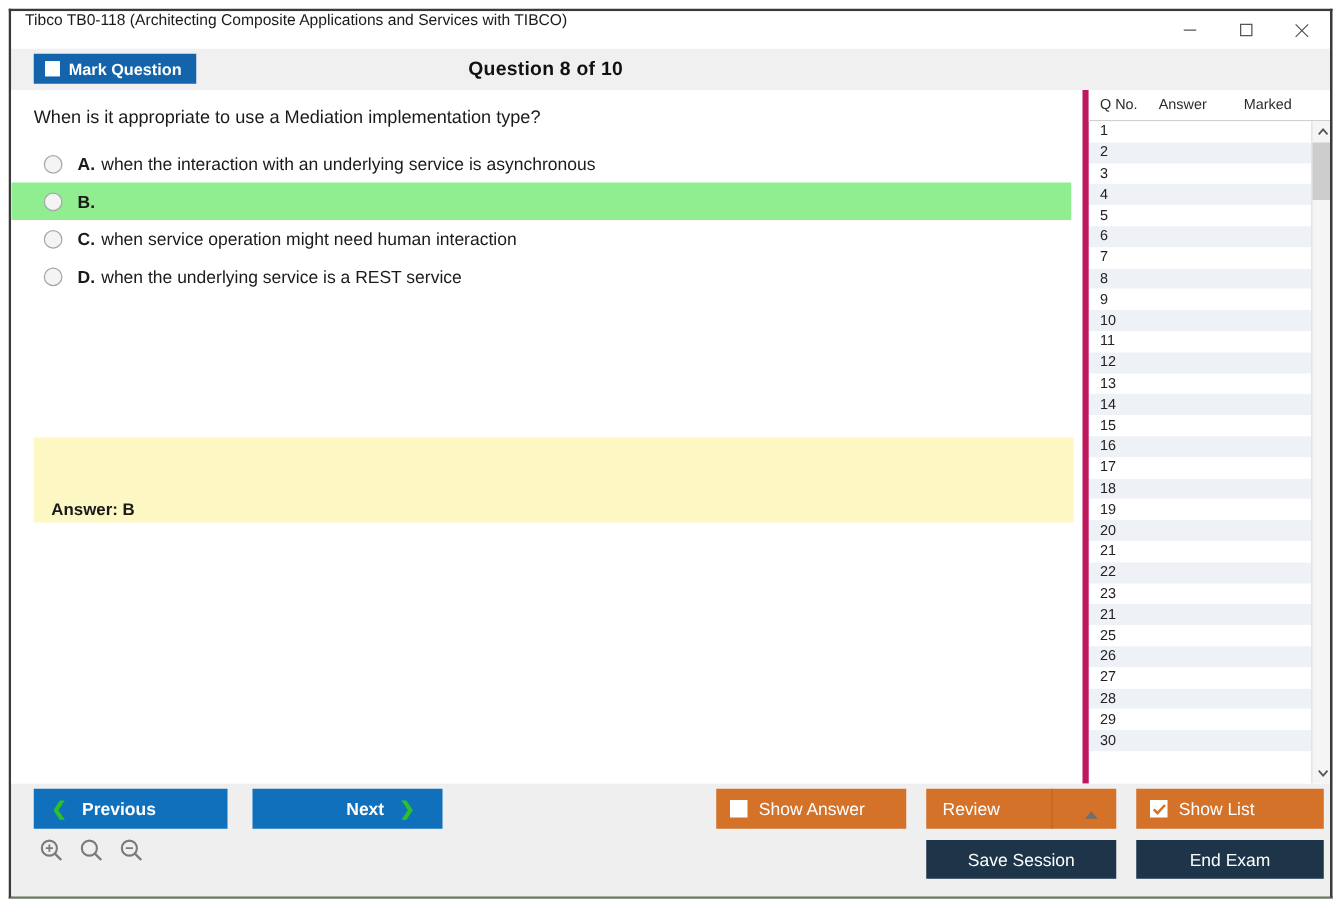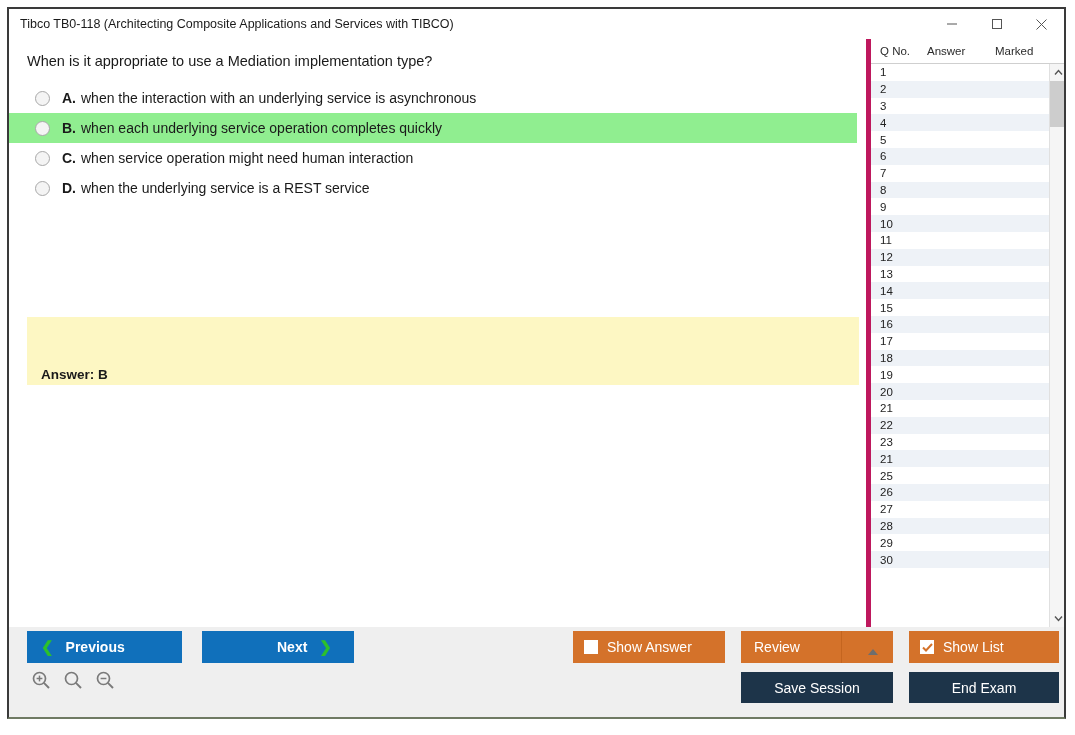--- a/index.html
+++ b/index.html
@@ -30,21 +30,21 @@
     display: flex;
     flex-direction: column;
   }
 
   
   .titlebar {
     height: 30px;
     min-height: 30px;
     background: #ffffff;
     display: flex;
-    align-items: center;
+    align-items: flex-start;
     position: relative;
   }
   .title-text {
     font-size: 12.5px;
     color: #1a1a1a;
     padding-left: 11px;
     white-space: nowrap;
   }
   .win-controls {
     position: absolute;
@@ -318,36 +318,42 @@
         </div>
         <div class="win-btn">
           <svg width="13" height="13" viewBox="0 0 13 13">
               <line x1="1.5" y1="1.5" x2="11.5" y2="11.5" stroke="#555" stroke-width="1"></line>
               <line x1="11.5" y1="1.5" x2="1.5" y2="11.5" stroke="#555" stroke-width="1"></line>
             </svg>
         </div>
       </div>
     </div>
 
+    <div class="headerbar">
+      <div class="mark-btn">
+        <span class="chk"></span>
+        <span>Mark Question</span>
+      </div>
+      <div class="qcount">Question 8 of 10</div>
+    </div>
 
     <div class="body">
 
       <div class="qpane">
         <div class="qtext">When is it appropriate to use a Mediation implementation type?</div>
 
         <div class="options">
           <div class="opt">
             <span class="radio"></span>
             <span class="opt-letter">A.</span>
             <span>when the interaction with an underlying service is asynchronous</span>
           </div>
           <div class="opt highlight">
             <span class="radio"></span>
             <span class="opt-letter">B.</span>
-            <span>when each underlying service operation completes quickly</span>
           </div>
           <div class="opt">
             <span class="radio"></span>
             <span class="opt-letter">C.</span>
             <span>when service operation might need human interaction</span>
           </div>
           <div class="opt">
             <span class="radio"></span>
             <span class="opt-letter">D.</span>
             <span>when the underlying service is a REST service</span>

